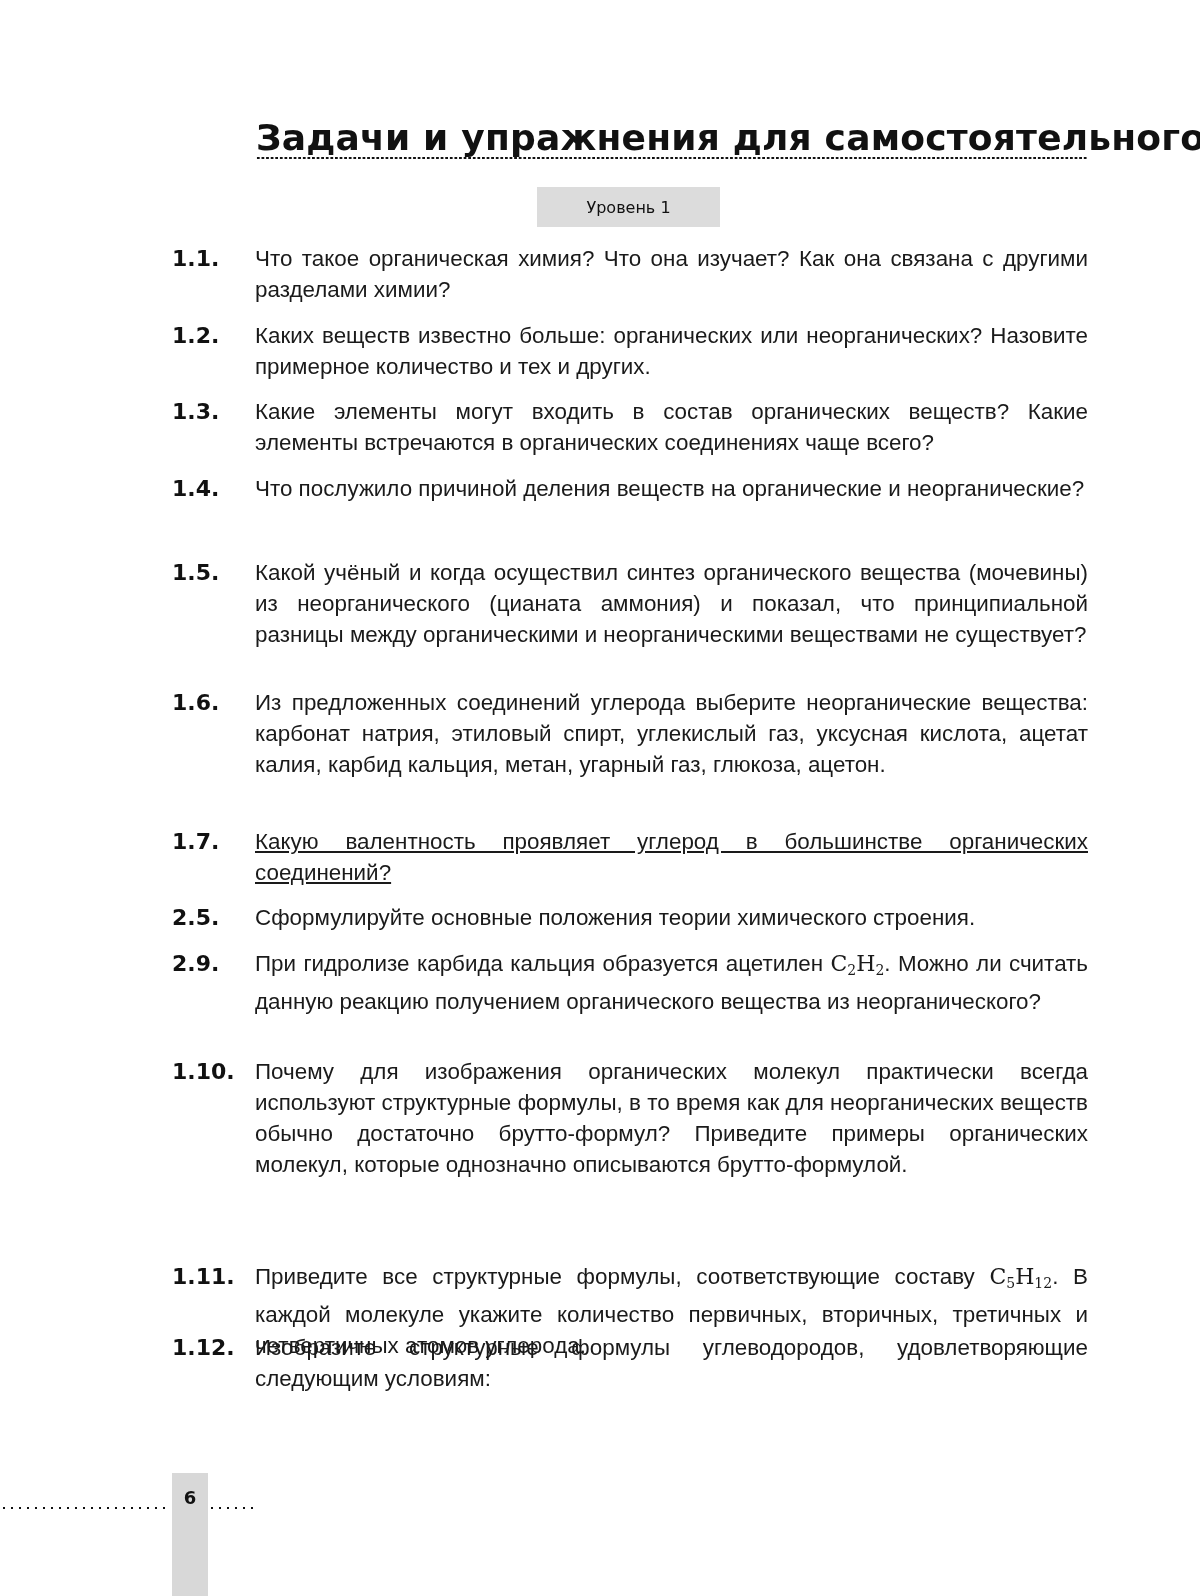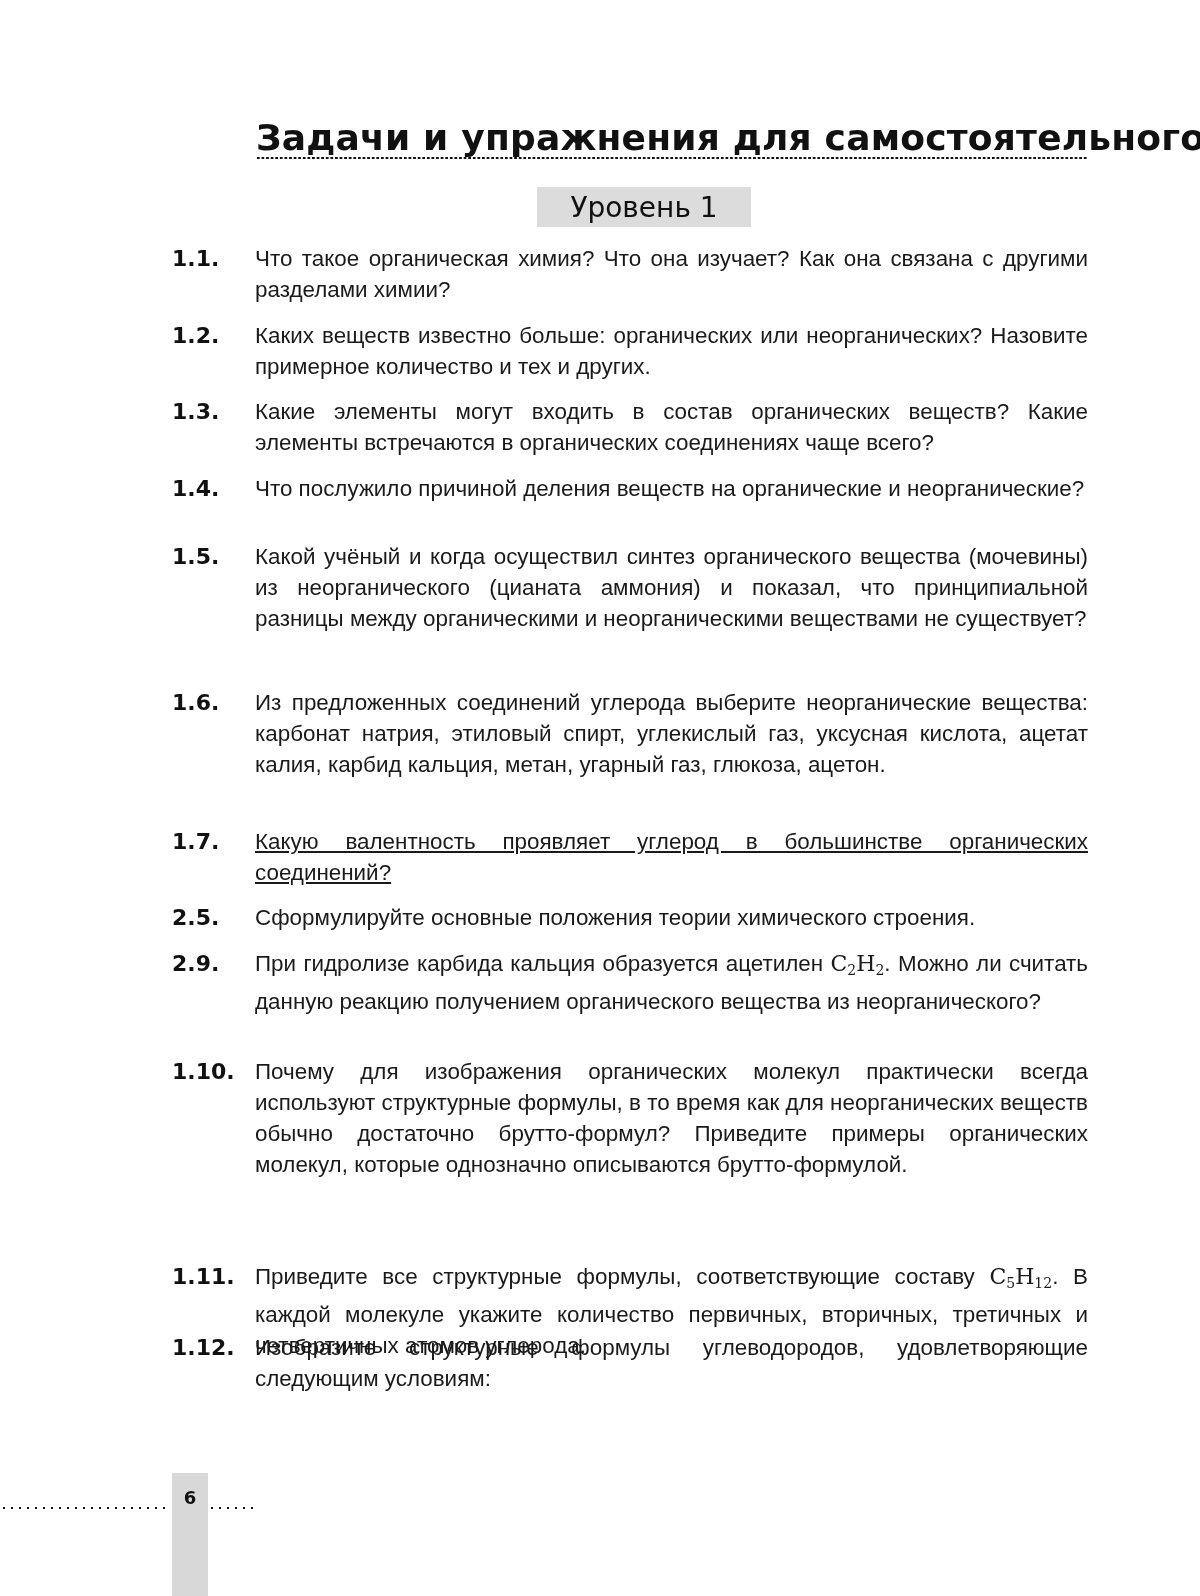--- a/index.html
+++ b/index.html
@@ -12,23 +12,23 @@
       font-family: "DejaVu Sans", sans-serif; font-weight: bold;
       font-size: 36px; line-height: 36px; color: #111; letter-spacing: 0.2px;
       white-space: nowrap;
     }
     .heading-rule {
       position: absolute; left: 256px; top: 156px; width: 832px; height: 4px;
       background-image: radial-gradient(circle, #111 1.1px, transparent 1.4px);
       background-size: 4.6px 4px; background-repeat: repeat-x;
     }
     .level-badge {
-      position: absolute; left: 537px; top: 187px; width: 214px; height: 40px;
+      position: absolute; left: 537px; top: 187px; width: 183px; height: 40px;
       background: #dcdcdc; display: flex; align-items: center; justify-content: center;
-      font-family: "DejaVu Sans", sans-serif; font-size: 28px; color: #111;
+      font-family: "DejaVu Sans", sans-serif; font-size: 16px; color: #111;
     }
     .task {
       position: absolute; left: 172px; width: 916px;
       font-size: 22.4px; line-height: 31px;
     }
     .task .num {
       position: absolute; left: 0; top: 0;
       font-family: "DejaVu Sans", sans-serif; font-weight: bold; font-size: 22px;
       color: #111;
     }
@@ -81,21 +81,21 @@
 <div class="task" style="top:396px;">
   <span class="num">1.3.</span>
   <div class="text">Какие элементы могут входить в состав органических веществ? Какие элементы встречаются в органических соединениях чаще всего?</div>
 </div>
 
 <div class="task" style="top:473px;">
   <span class="num">1.4.</span>
   <div class="text">Что послужило причиной деления веществ на органические и неорганические?</div>
 </div>
 
-<div class="task" style="top:541px;">
+<div class="task" style="top:557px;">
   <span class="num">1.5.</span>
   <div class="text">Какой учёный и когда осуществил синтез органического вещества (мочевины) из неорганического (цианата аммония) и показал, что принципиальной разницы между органическими и неорганическими веществами не существует?</div>
 </div>
 
 <div class="task" style="top:687px;">
   <span class="num">1.6.</span>
   <div class="text">Из предложенных соединений углерода выберите неорганические вещества: карбонат натрия, этиловый спирт, углекислый газ, уксусная кислота, ацетат калия, карбид кальция, метан, угарный газ, глюкоза, ацетон.</div>
 </div>
 
 <div class="task" style="top:826px;text-decoration:underline;">

